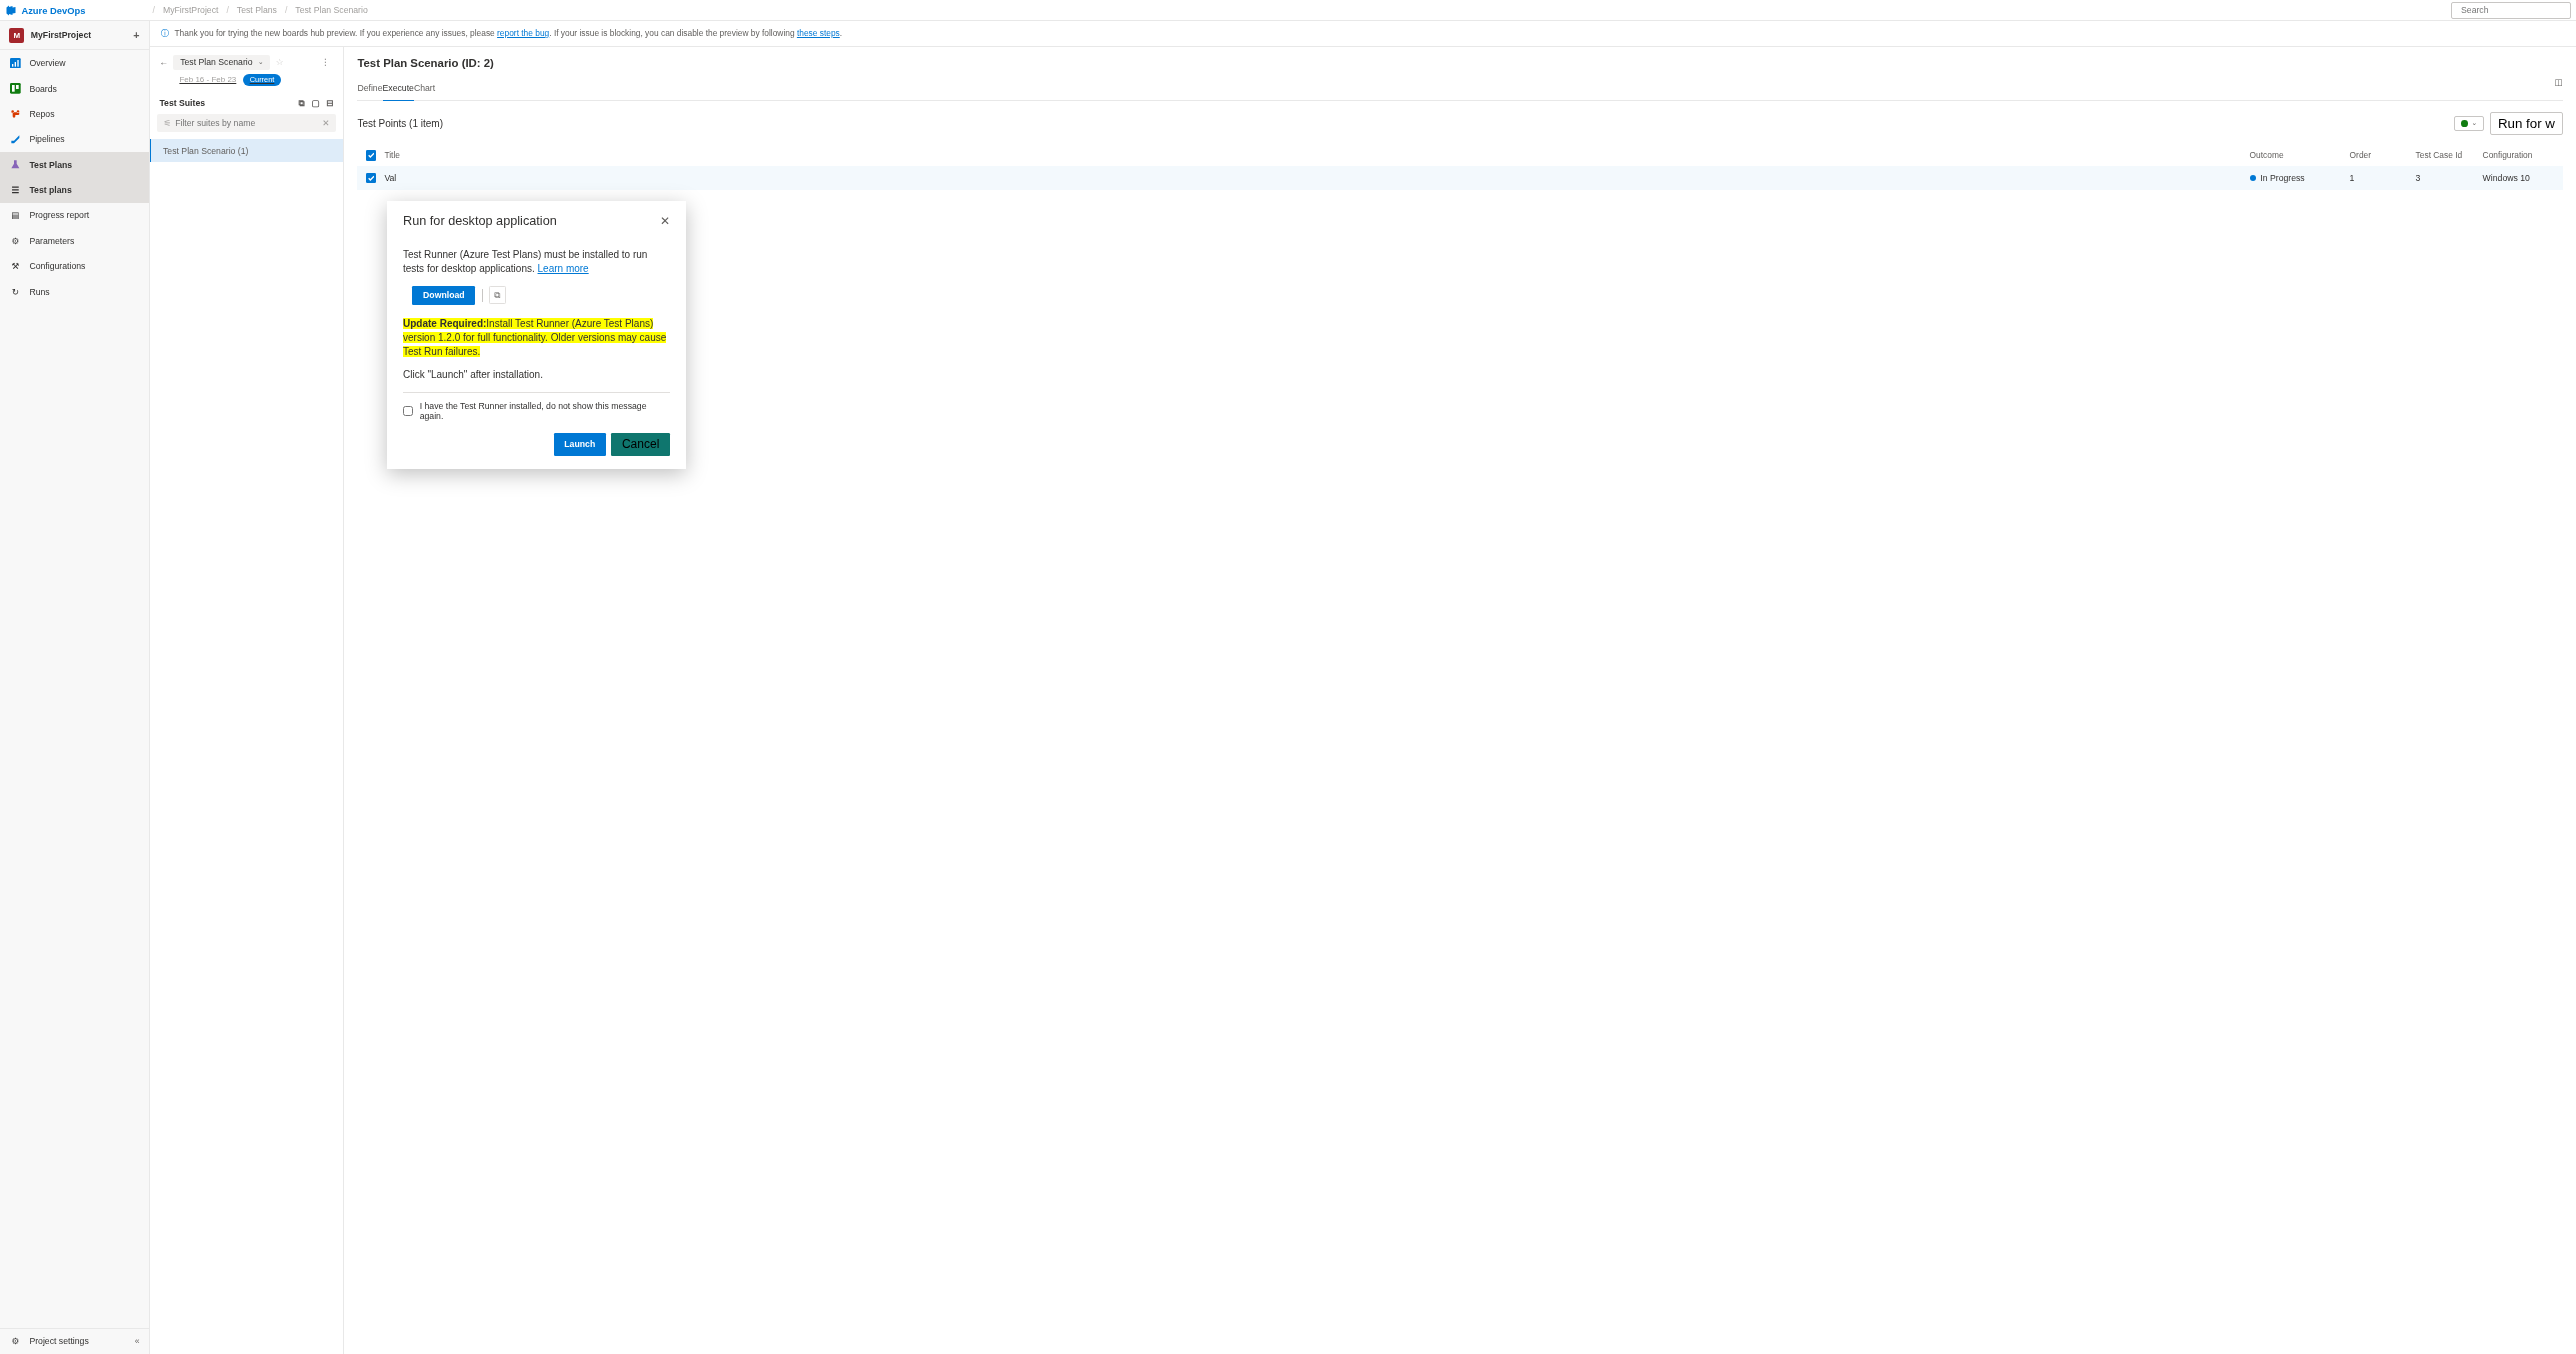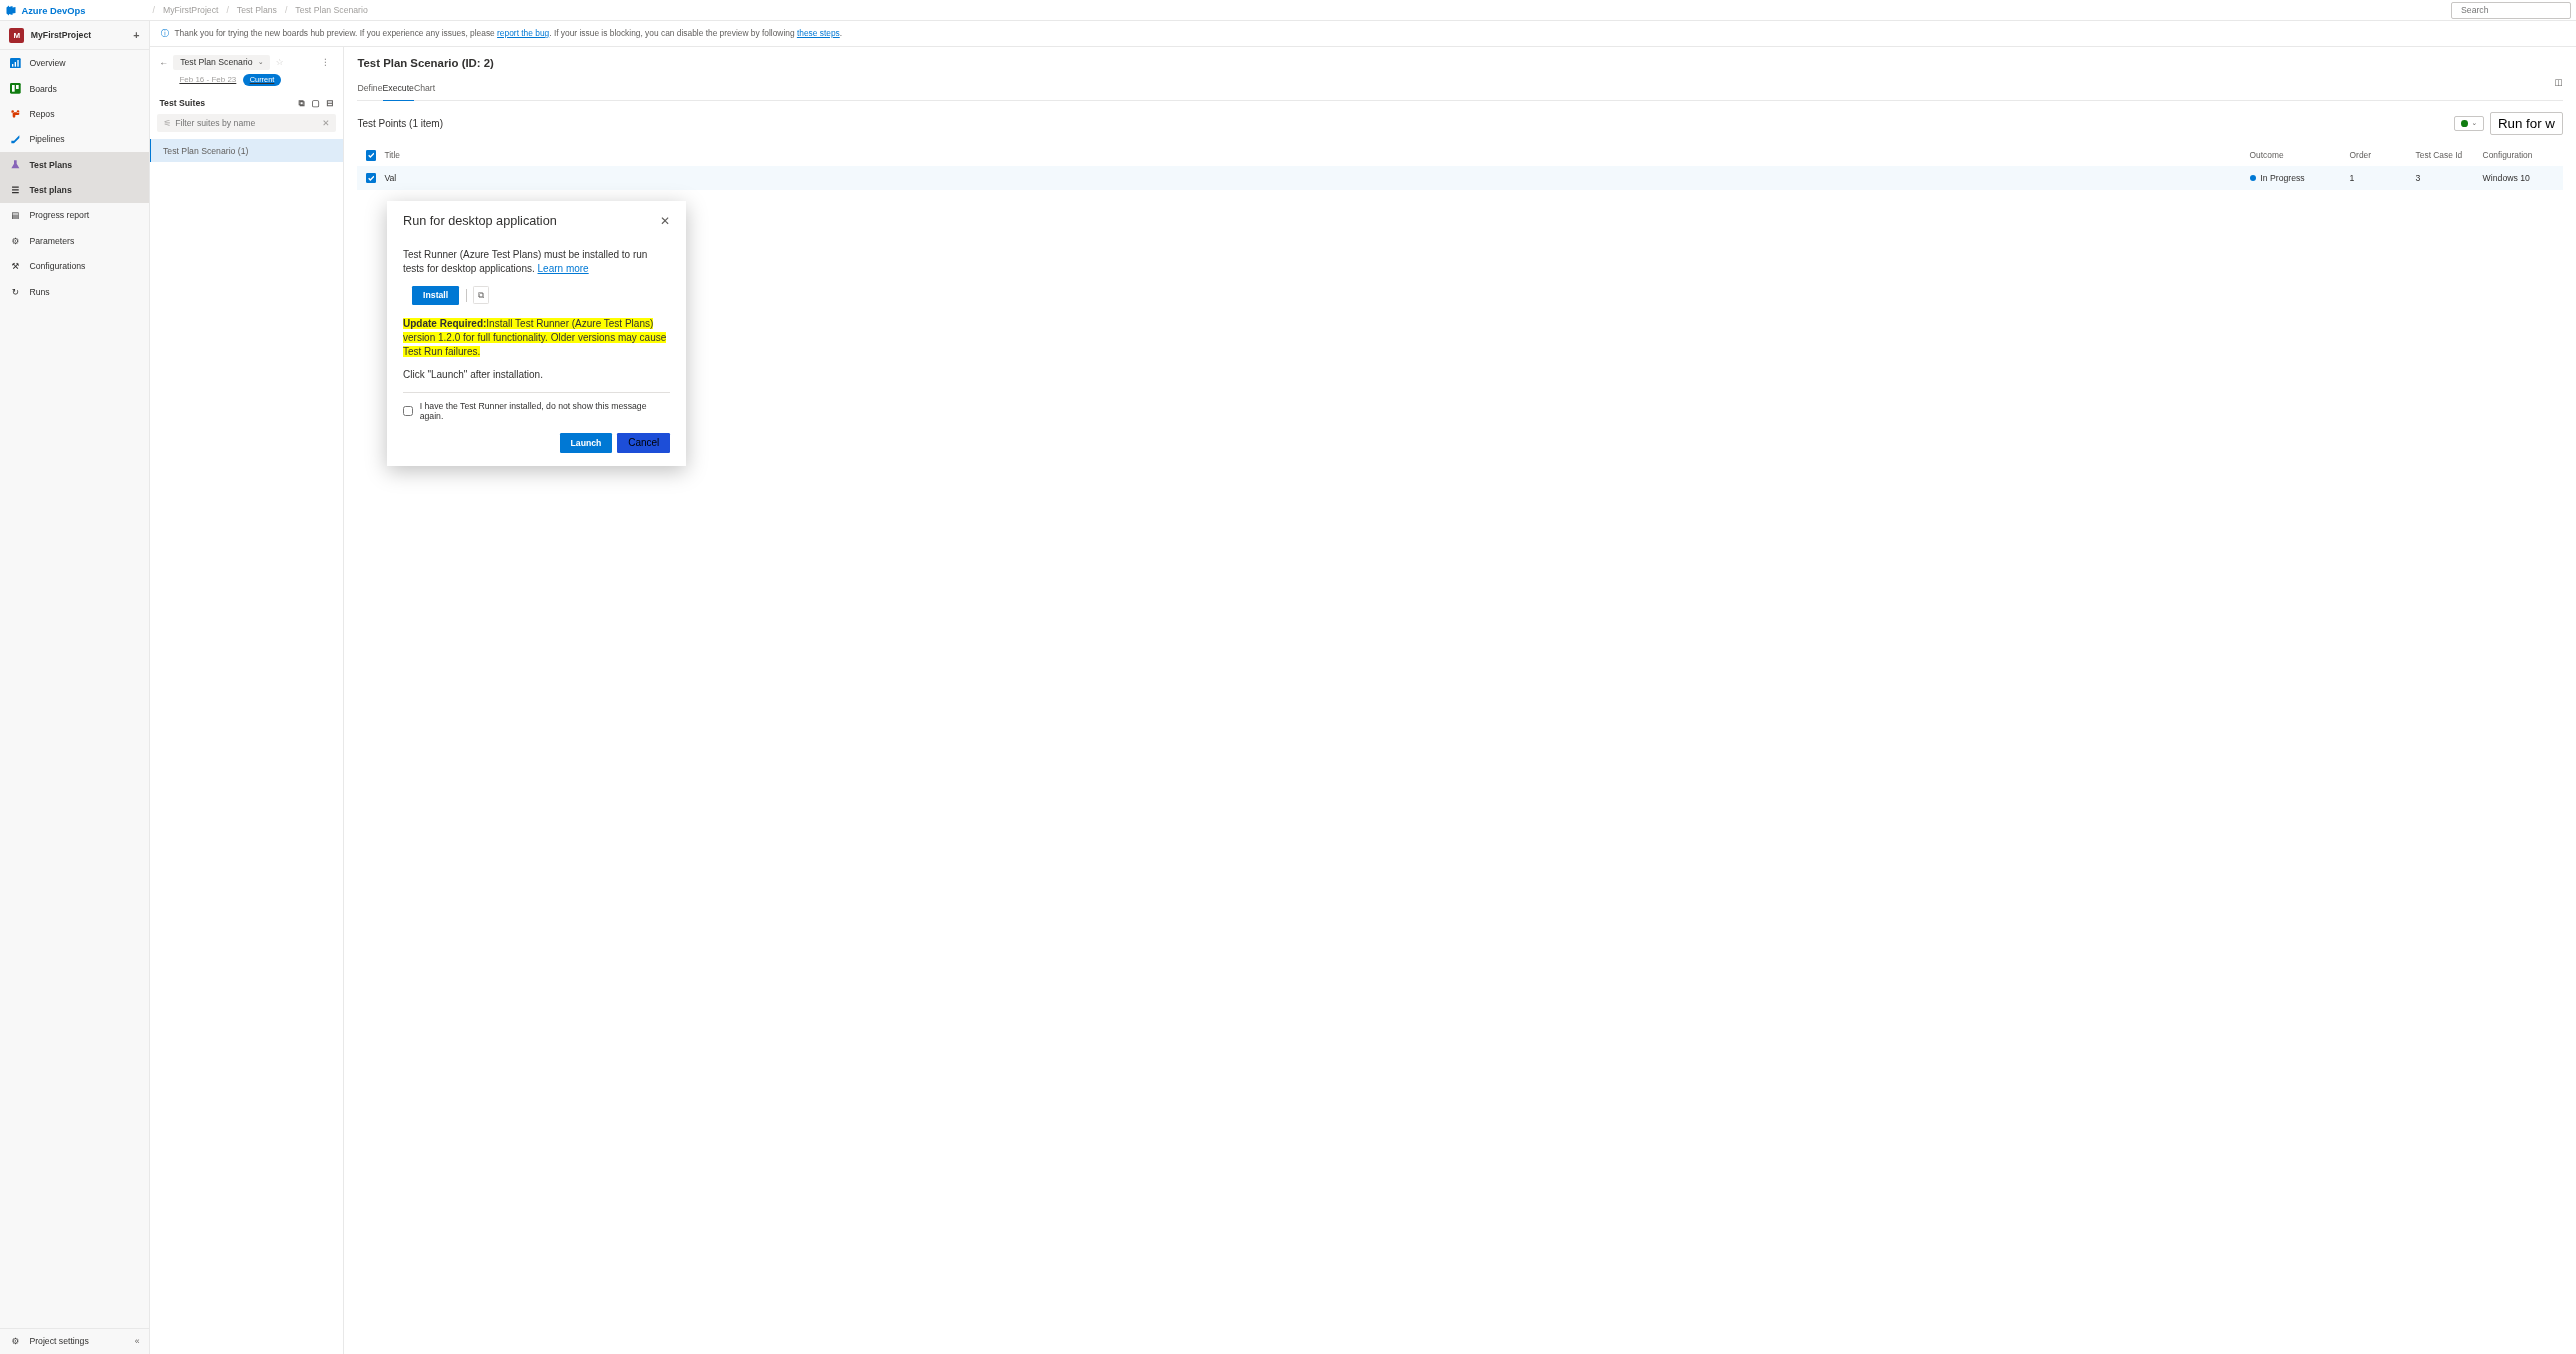--- a/index.html
+++ b/index.html
@@ -88,21 +88,21 @@
     .dl-row { display: flex; align-items: center; gap: 6.7px; margin: 6.7px 0 12px 9.4px; }
     .btn-primary { background: #0078d4; color: #fff; border: none; padding: 4.7px 10.7px; border-radius: 1.3px; font-size: 8.7px; font-weight: 600; cursor: pointer; }
     .divider-v { width: 0.7px; height: 13.4px; background: #c8c6c4; }
     .copy-ico { color: #605e5c; cursor: pointer; padding: 2.7px 4px; border: 0.7px solid #e1dfdd; border-radius: 1.3px; }
     .highlight { background: #ffff00; padding: 0; display: inline; }
     .hl-bold { font-weight: 700; }
     .hr { border: none; border-top: 0.7px solid #e1dfdd; margin: 8px 0; }
     .chk-row { display: flex; align-items: center; gap: 6.7px; margin-bottom: 12px; }
     .chk-row input { width: 10px; height: 10px; }
     .modal-foot { display: flex; justify-content: flex-end; gap: 5.4px; }
-    .btn-secondary { background: #1d4ed8; border: none; padding: 4.7px 10.7px; border-radius: 1.3px; font-size: 10px; cursor: pointer; text-align: right; }
+    .btn-secondary { background: #0f766e; border: none; padding: 4.7px 10.7px; border-radius: 1.3px; font-size: 12px; cursor: pointer; text-align: right; }
   </style>
 </head>
 <body>
 
 <div class="top-bar">
   <div class="brand">
     <svg viewBox="0 0 24 24">
         <path d="M3 7l5-4v3l7-2v3l6-1v12l-6 1v3l-7-2v3l-5-4V7z"></path>
       </svg>
     <span>Azure DevOps</span>
@@ -301,21 +301,21 @@
 
         <div class="modal-backdrop">
           <div class="modal">
             <div class="modal-head">
               <div class="modal-title">Run for desktop application</div>
               <div class="modal-close">✕</div>
             </div>
             <div class="modal-body">
               <p><span>Test Runner (Azure Test Plans) must be installed to run tests for desktop applications. </span><a href="#">Learn more</a></p>
               <div class="dl-row">
-                <button class="btn-primary">Install</button>
+                <button class="btn-primary">Download</button>
                 <div class="divider-v"></div>
                 <span class="copy-ico">⧉</span>
               </div>
               <p><span class="highlight"><span class="hl-bold">Update Required:</span><span>Install Test Runner (Azure Test Plans) version 1.2.0 for full functionality. Older versions may cause Test Run failures.</span></span></p>
               <p>Click "Launch" after installation.</p>
               <hr class="hr">
               <div class="chk-row">
                 <input type="checkbox" style="">
                 <span>I have the Test Runner installed, do not show this message again.</span>
               </div>

